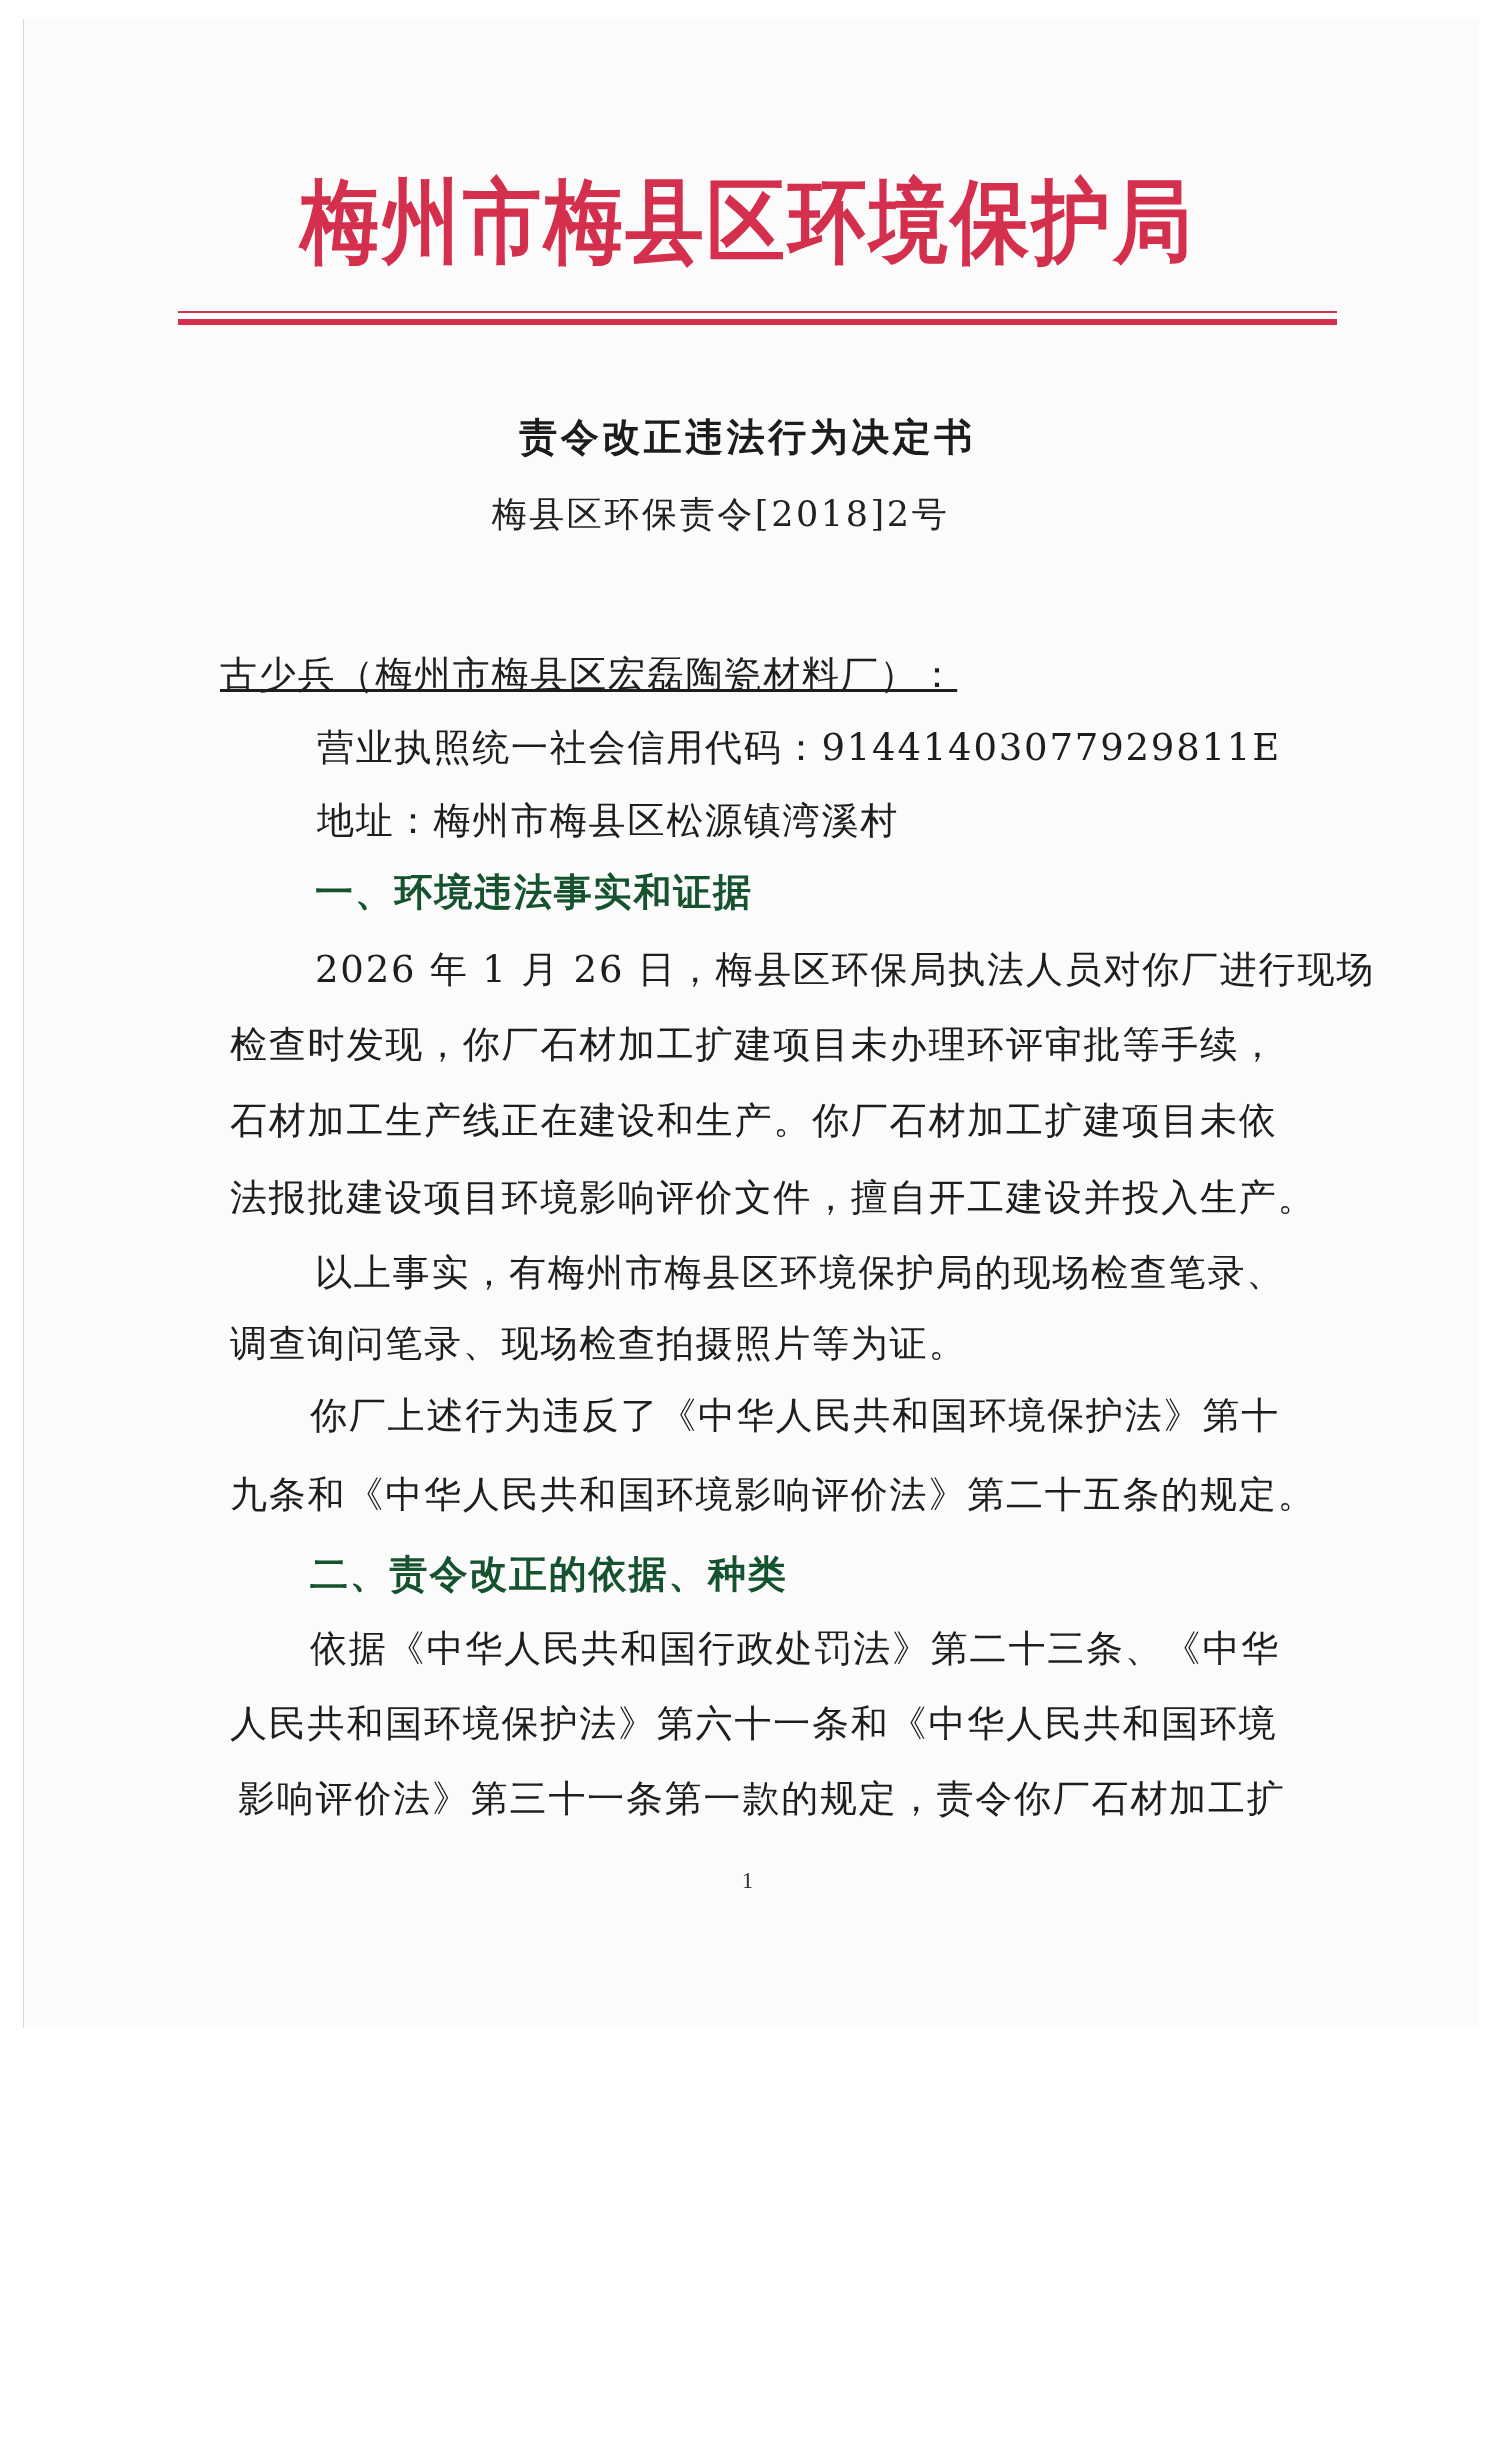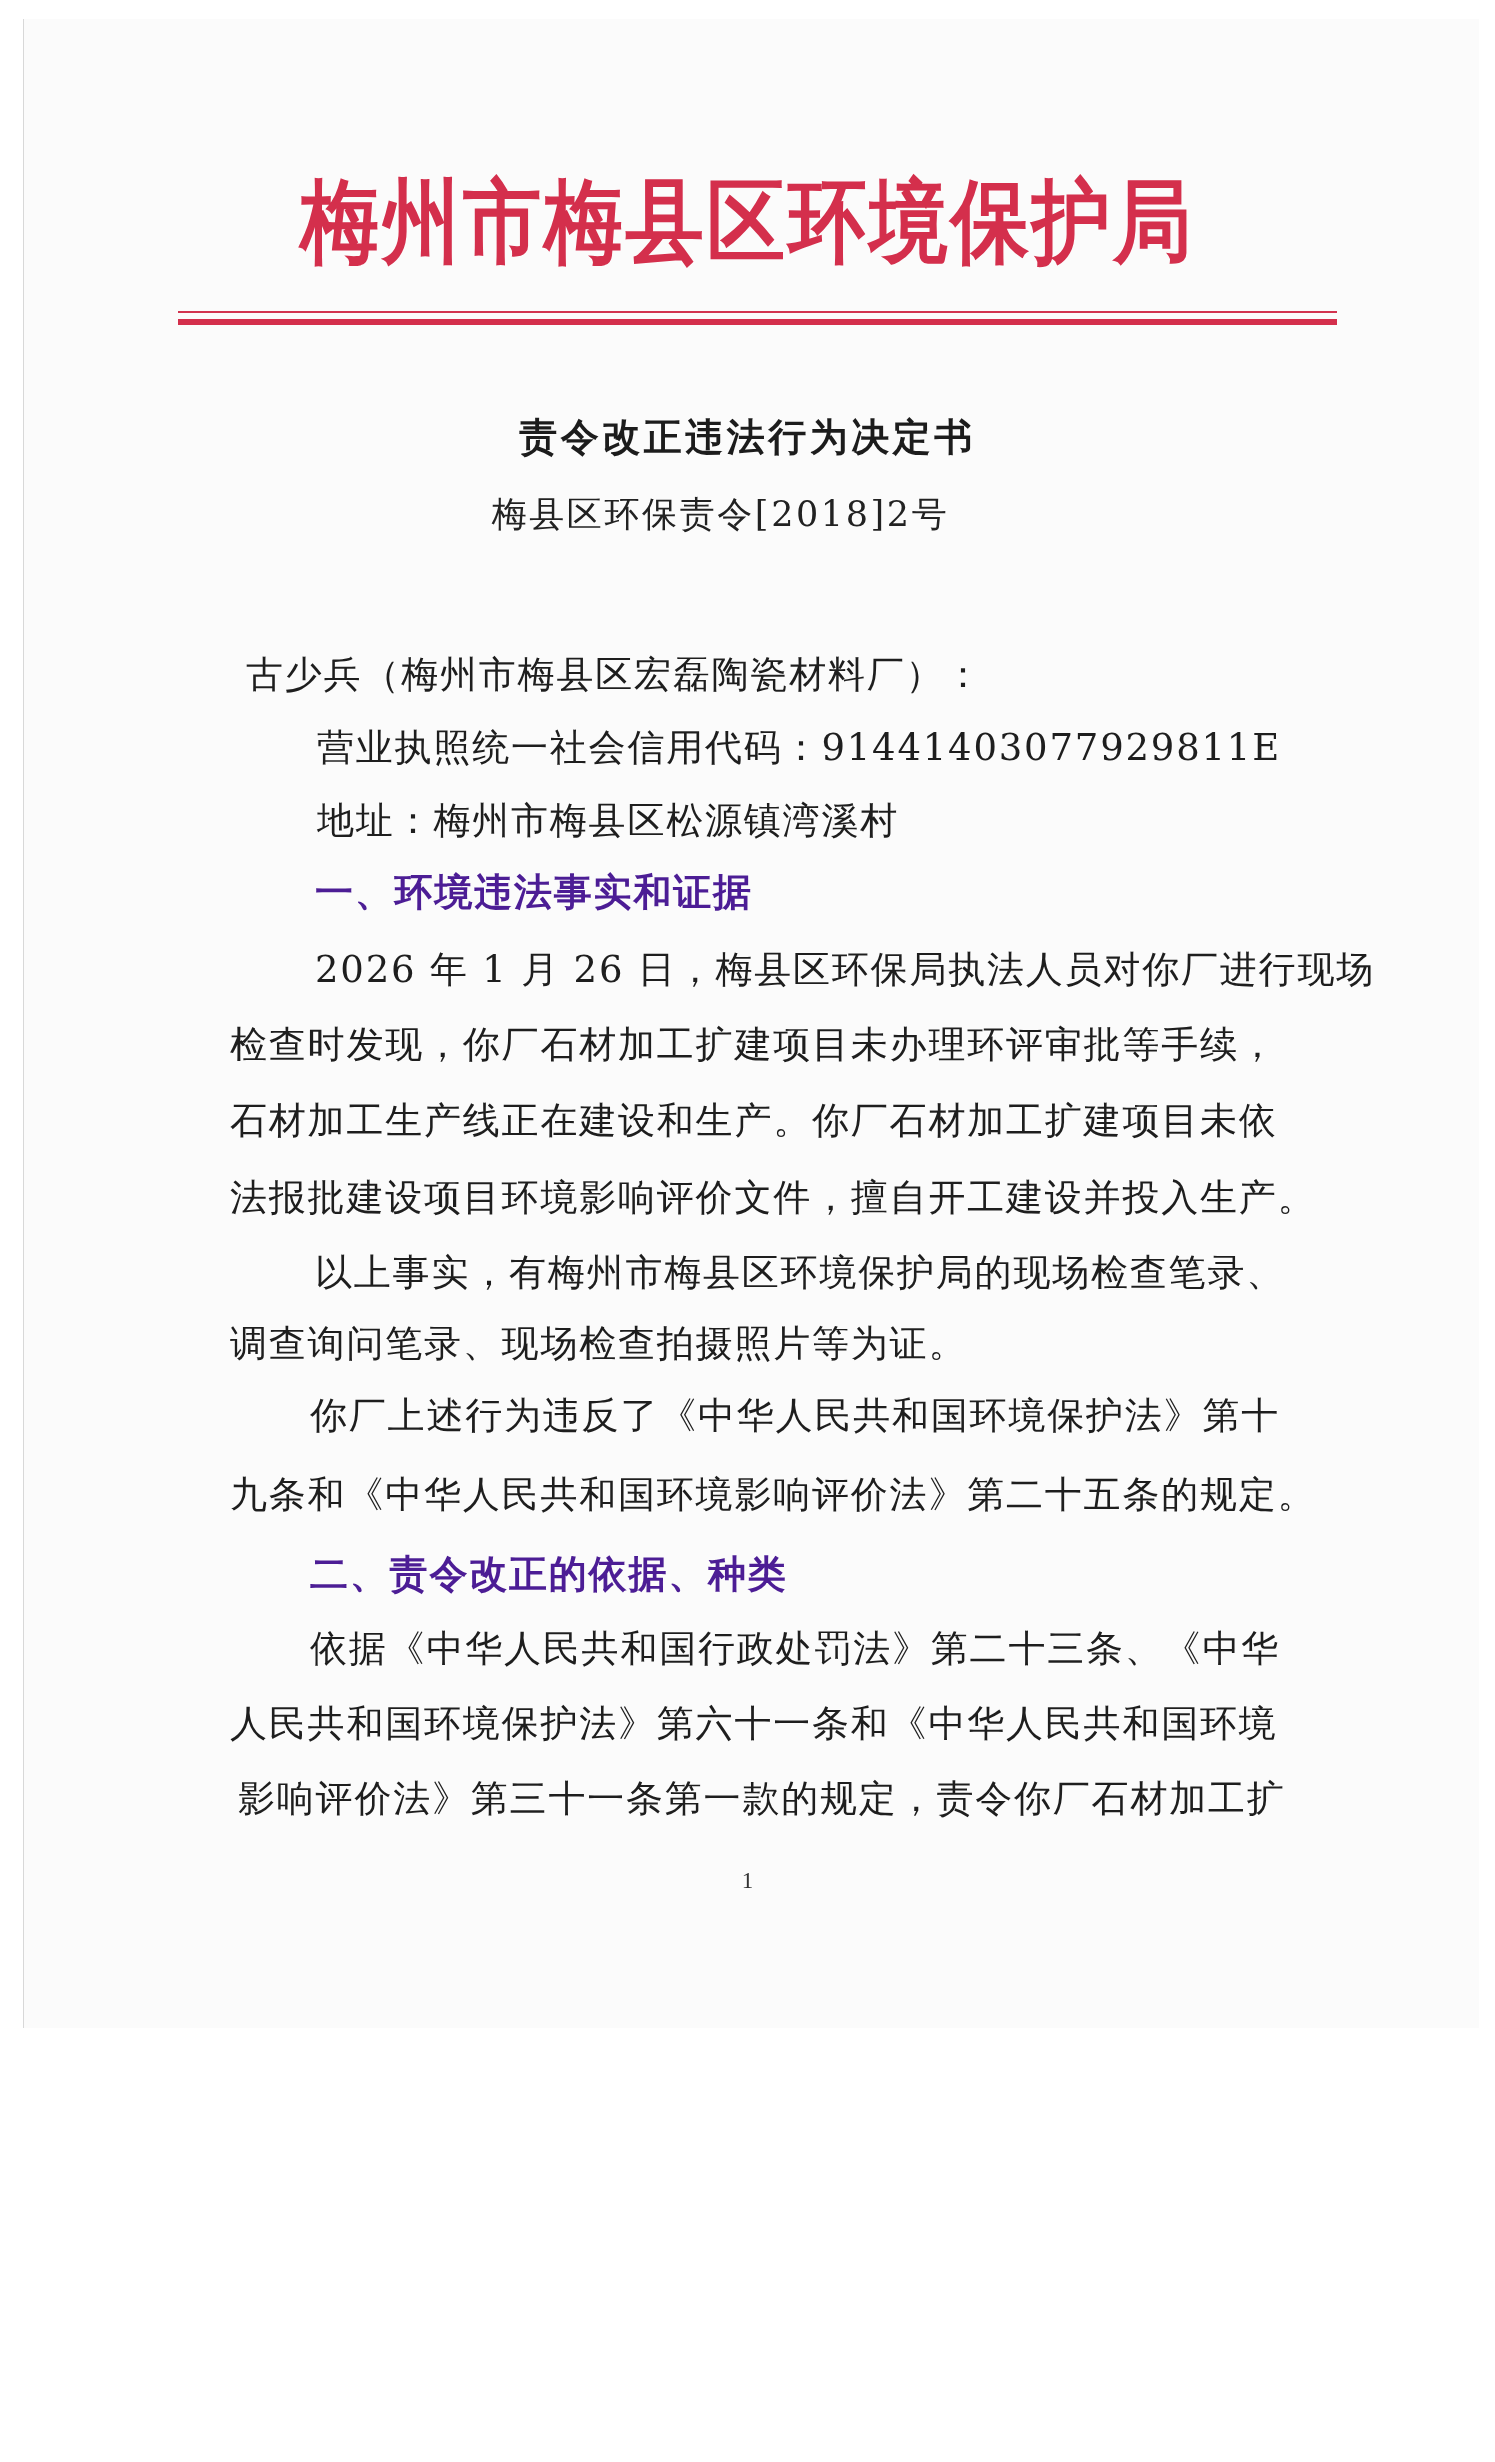--- a/index.html
+++ b/index.html
@@ -28,40 +28,40 @@
     left:0; width:1441px; top:492px; text-align:center;
     font-family:"DejaVu Serif","Liberation Serif",serif;
     font-size:35px; line-height:44px; color:#222; letter-spacing:2.6px;
   }
   .line {
     font-family:"DejaVu Serif","Liberation Serif",serif;
     font-size:37px; line-height:46px; color:#1e1e1e; letter-spacing:1.8px;
   }
   .heading {
     font-family:"DejaVu Sans","Liberation Sans",sans-serif;
-    font-size:38px; line-height:46px; font-weight:bold; color:#4c1d95; letter-spacing:1.8px;
+    font-size:38px; line-height:46px; font-weight:bold; color:#14532d; letter-spacing:1.8px;
   }
   .page-num {
     left:0; width:1495px; top:1868px; text-align:center;
     font-family:"Liberation Serif",serif; font-size:23px; line-height:26px; color:#333;
   }
 </style>
 </head>
 <body>
 
 <div class="page"></div>
 
 <div class="abs org-title">梅州市梅县区环境保护局</div>
 <div class="abs rule-thin"></div>
 <div class="abs rule-thick"></div>
 
 <div class="abs doc-title">责令改正违法行为决定书</div>
 <div class="abs doc-number">梅县区环保责令[2018]2号</div>
 
-<div class="abs line" style="left:246px; top:652px;">古少兵（梅州市梅县区宏磊陶瓷材料厂）：</div>
+<div class="abs line" style="left:220px; top:652px;text-decoration:underline;">古少兵（梅州市梅县区宏磊陶瓷材料厂）：</div>
 <div class="abs line" style="left:317px; top:725px;">营业执照统一社会信用代码：91441403077929811E</div>
 <div class="abs line" style="left:317px; top:798px;">地址：梅州市梅县区松源镇湾溪村</div>
 
 <div class="abs heading" style="left:315px; top:869px;">一、环境违法事实和证据</div>
 
 <div class="abs line" style="left:315px; top:947px;">2026 年 1 月 26 日，梅县区环保局执法人员对你厂进行现场</div>
 <div class="abs line" style="left:230px; top:1022px;">检查时发现，你厂石材加工扩建项目未办理环评审批等手续，</div>
 <div class="abs line" style="left:230px; top:1098px;">石材加工生产线正在建设和生产。你厂石材加工扩建项目未依</div>
 <div class="abs line" style="left:230px; top:1175px;">法报批建设项目环境影响评价文件，擅自开工建设并投入生产。</div>
 

